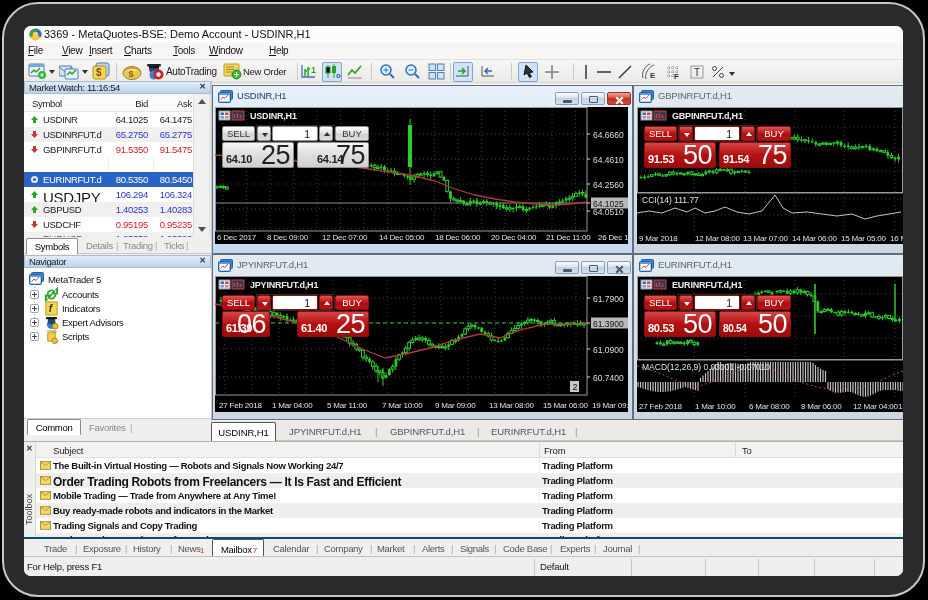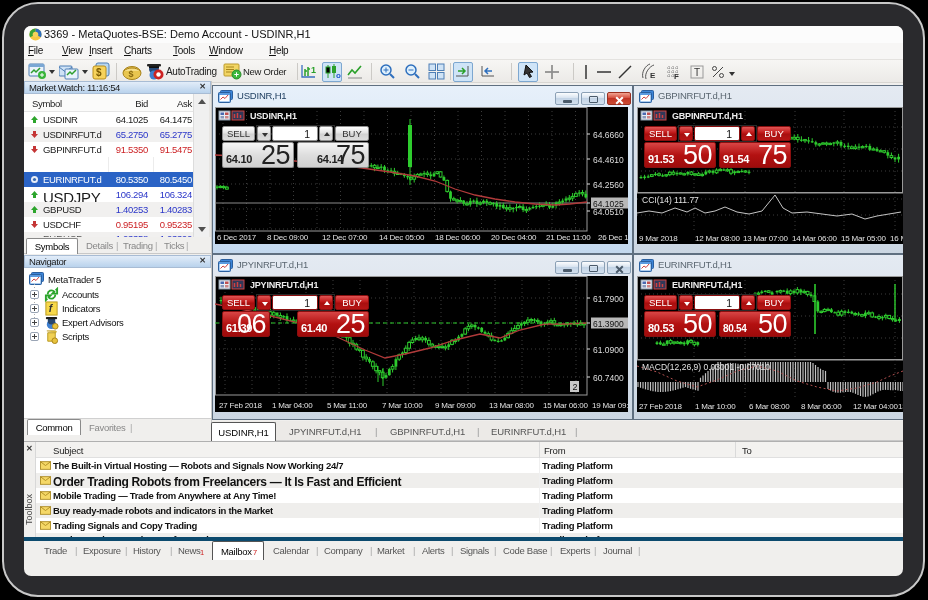--- a/index.html
+++ b/index.html
@@ -1446,21 +1446,21 @@
         </svg>
         <span class="abs" style="left:17px;top:2px;font-size:9.5px;letter-spacing:-0.3px;font-weight:bold;color:#111">Trading Signals and Copy Trading</span>
         <span class="abs" style="left:506px;top:2px;font-size:9.5px;letter-spacing:-0.3px;font-weight:bold;color:#111">Trading Platform</span>
         <div class="abs" style="left:503px;top:0;width:1px;height:15px;background:#f0f0f0"></div>
       </div>
 <div class="abs" style="left:12px;top:91px;width:867px;height:5px;background:#efeeec;overflow:hidden">
         <span class="abs" style="left:17px;top:1px;font-size:9.5px;font-weight:bold;color:#111">Market Updates and News for Traders</span>
         <span class="abs" style="left:506px;top:1px;font-size:9.5px;font-weight:bold;color:#111">Trading Platform</span>
       </div>
 </div>
-<div class="abs" style="left:0;top:511px;width:879px;height:19px;background:#f0efed;border-top:4px solid #0c4a6e">
+<div class="abs" style="left:0;top:511px;width:879px;height:19px;background:#f0efed;border-top:2px solid #0c4a6e">
 <span class="btab abs" style="left:20px;top:4px">Trade</span>
 <span class="btab abs" style="left:59px;top:4px">Exposure</span>
 <span class="btab abs" style="left:109px;top:4px">History</span>
 <span class="btab abs" style="left:154px;top:4px">News</span>
 <span class="abs" style="left:176px;top:7px;font-size:7.5px;color:#c22">1</span>
 <span class="abs" style="left:51px;top:4px;color:#aaa;font-size:9.5px">|</span>
 <span class="abs" style="left:101px;top:4px;color:#aaa;font-size:9.5px">|</span>
 <span class="abs" style="left:146px;top:4px;color:#aaa;font-size:9.5px">|</span>
 <div class="abs" style="left:188px;top:0px;width:52px;height:19px;background:#fff;border:1px solid #555;border-bottom:0;border-radius:2px 2px 0 0;font-size:9.5px;letter-spacing:-0.3px;color:#000;padding:4px 0 0 8px">Mailbox</div>
 <span class="abs" style="left:229px;top:7px;font-size:7.5px;color:#c22">7</span>
@@ -1474,12 +1474,22 @@
 <span class="btab abs" style="left:579px;top:4px">Journal</span>
 <span class="abs" style="left:292px;top:4px;color:#aaa;font-size:9.5px">|</span>
 <span class="abs" style="left:346px;top:4px;color:#aaa;font-size:9.5px">|</span>
 <span class="abs" style="left:389px;top:4px;color:#aaa;font-size:9.5px">|</span>
 <span class="abs" style="left:427px;top:4px;color:#aaa;font-size:9.5px">|</span>
 <span class="abs" style="left:470px;top:4px;color:#aaa;font-size:9.5px">|</span>
 <span class="abs" style="left:526px;top:4px;color:#aaa;font-size:9.5px">|</span>
 <span class="abs" style="left:570px;top:4px;color:#aaa;font-size:9.5px">|</span>
 <span class="abs" style="left:614px;top:4px;color:#aaa;font-size:9.5px">|</span>
 </div>
+<div class="abs" style="left:0;top:530px;width:879px;height:21px;background:#f0efed;border-top:1px solid #c0c0c0">
+<span class="abs" style="left:3px;top:4px;font-size:9.5px;letter-spacing:-0.2px;color:#111">For Help, press F1</span>
+<span class="abs" style="left:516px;top:4px;font-size:9.5px;letter-spacing:-0.2px;color:#111">Default</span>
+<div class="abs" style="left:510px;top:2px;width:1px;height:17px;background:#c8c8c8"></div>
+<div class="abs" style="left:607px;top:2px;width:1px;height:17px;background:#c8c8c8"></div>
+<div class="abs" style="left:681px;top:2px;width:1px;height:17px;background:#c8c8c8"></div>
+<div class="abs" style="left:734px;top:2px;width:1px;height:17px;background:#c8c8c8"></div>
+<div class="abs" style="left:790px;top:2px;width:1px;height:17px;background:#c8c8c8"></div>
+<div class="abs" style="left:850px;top:2px;width:1px;height:17px;background:#c8c8c8"></div>
+</div>
 </div>
 </body></html>

